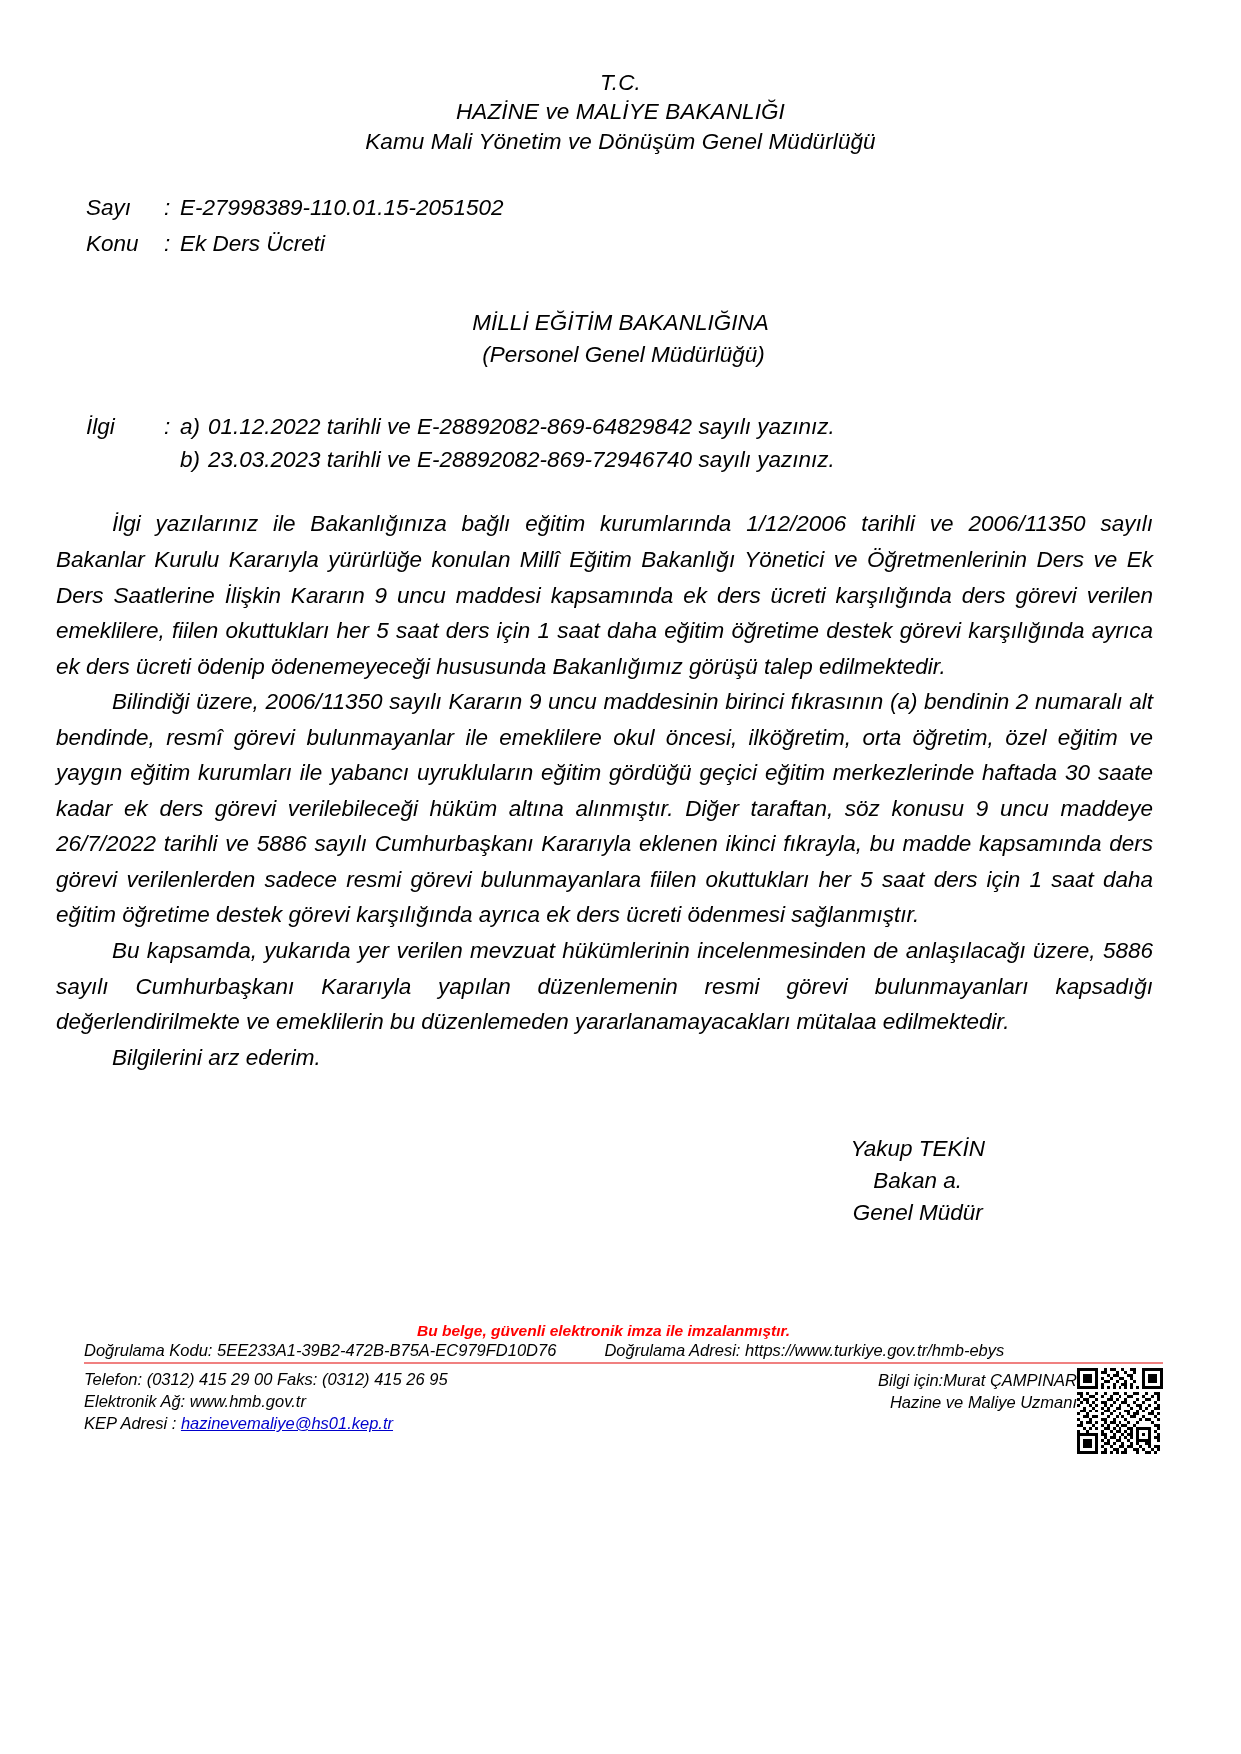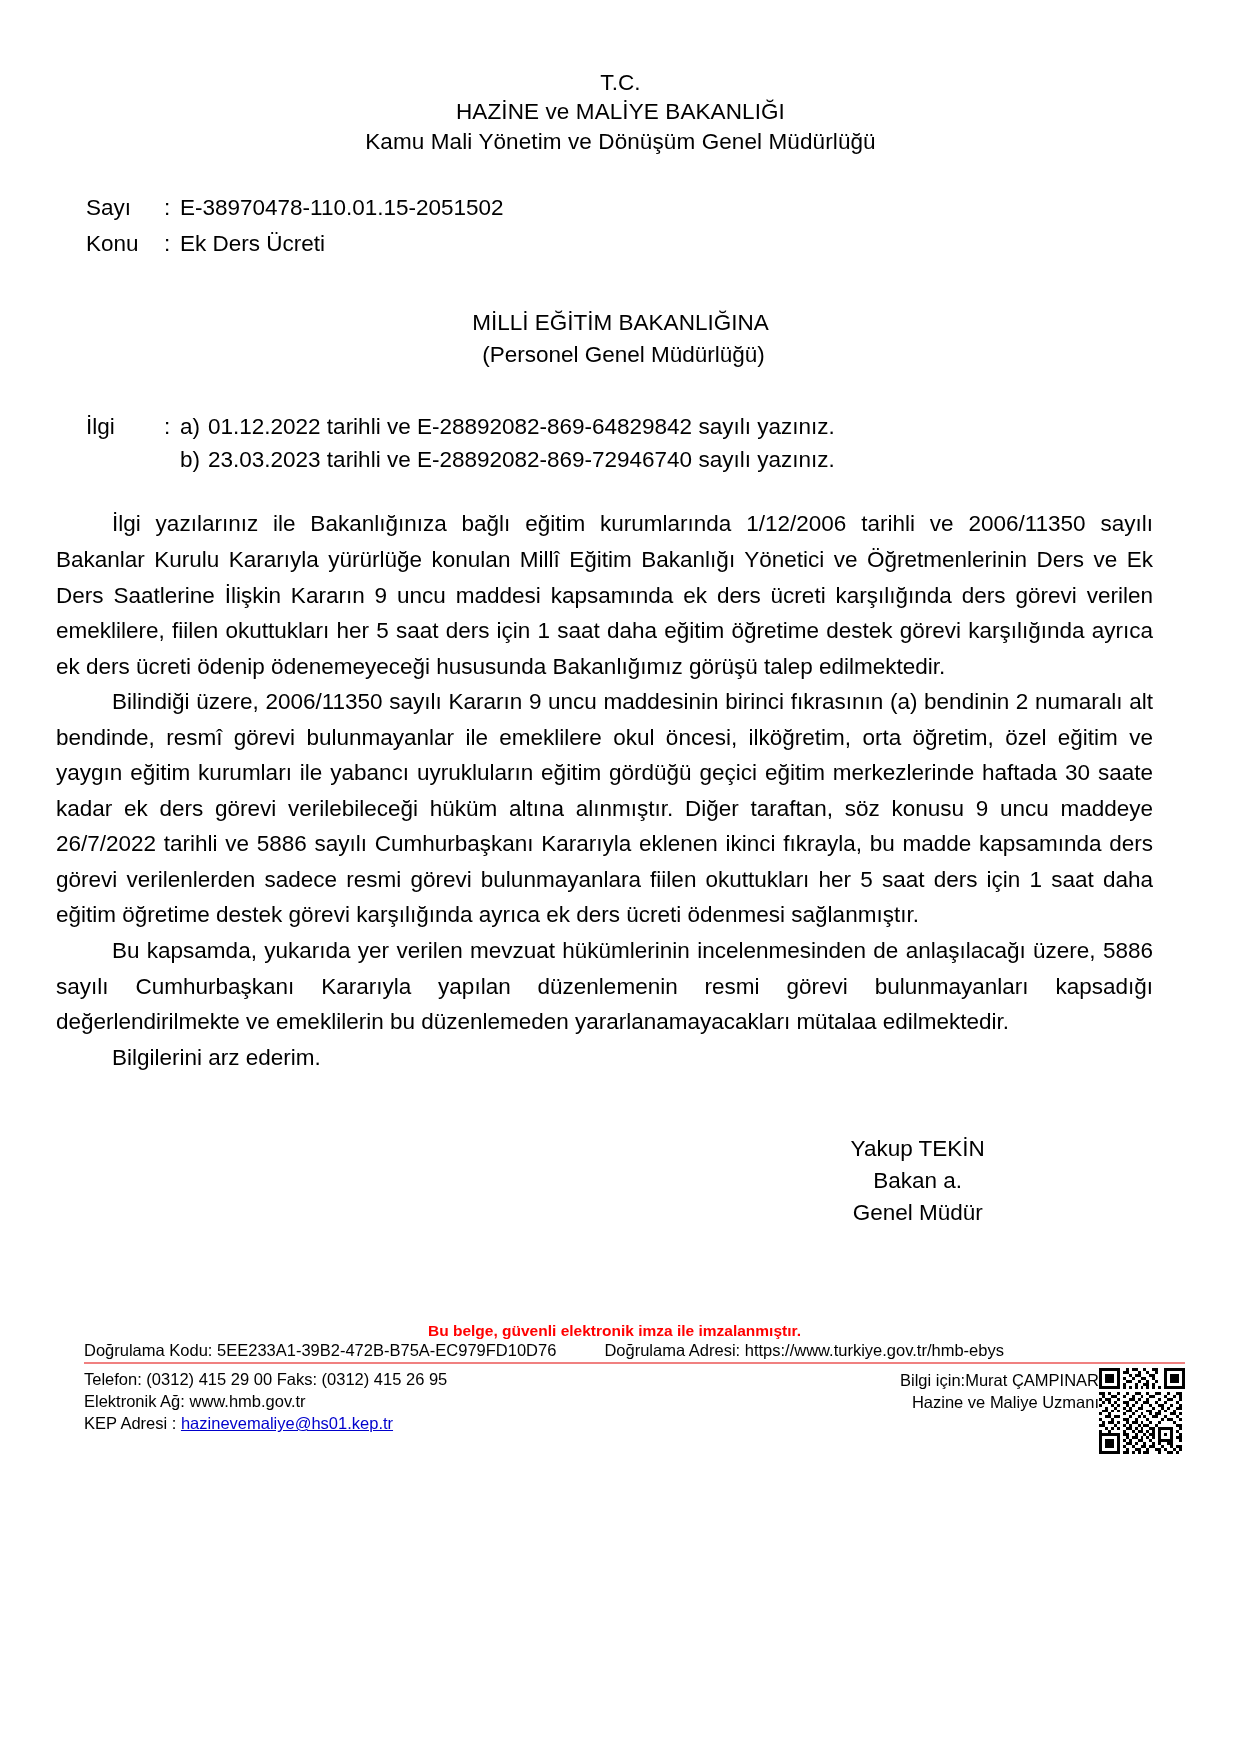--- a/index.html
+++ b/index.html
@@ -12,20 +12,21 @@
     font-family: "Liberation Sans", sans-serif;
     color: #000000;
   }
   .page {
     position: relative;
     width: 1241px;
     height: 1492px;
     background: #ffffff;
     overflow: hidden;
     box-sizing: border-box;
+    font-style: italic;
   }
 
   
   .letterhead {
     text-align: center;
     padding-top: 68px;
     line-height: 1.30;
   }
   .letterhead div {
     font-size: 22.5px;
@@ -129,21 +130,21 @@
     white-space: nowrap;
   }
 
   
   .footer {
     position: absolute;
     left: 0;
     right: 0;
     bottom: 38px;
     padding-left: 84px;
-    padding-right: 56px;
+    padding-right: 78px;
     box-sizing: border-box;
   }
   .esign-note {
     text-align: center;
     color: #ff0000;
     font-size: 15.5px;
     font-weight: bold;
     margin-bottom: 1px;
     padding-right: 40px;
   }
@@ -207,21 +208,21 @@
   <div class="letterhead">
     <div>T.C.</div>
     <div>HAZİNE ve MALİYE BAKANLIĞI</div>
     <div>Kamu Mali Yönetim ve Dönüşüm Genel Müdürlüğü</div>
   </div>
 
   <div class="meta">
     <div class="meta-row">
       <span class="meta-label">Sayı</span>
       <span class="meta-colon">:</span>
-      <span class="meta-value">E-38970478-110.01.15-2051502</span>
+      <span class="meta-value">E-27998389-110.01.15-2051502</span>
     </div>
     <div class="meta-row">
       <span class="meta-label">Konu</span>
       <span class="meta-colon">:</span>
       <span class="meta-value">Ek Ders Ücreti</span>
     </div>
   </div>
 
   <div class="addressee">
     <div class="a1">MİLLİ EĞİTİM BAKANLIĞINA</div>

